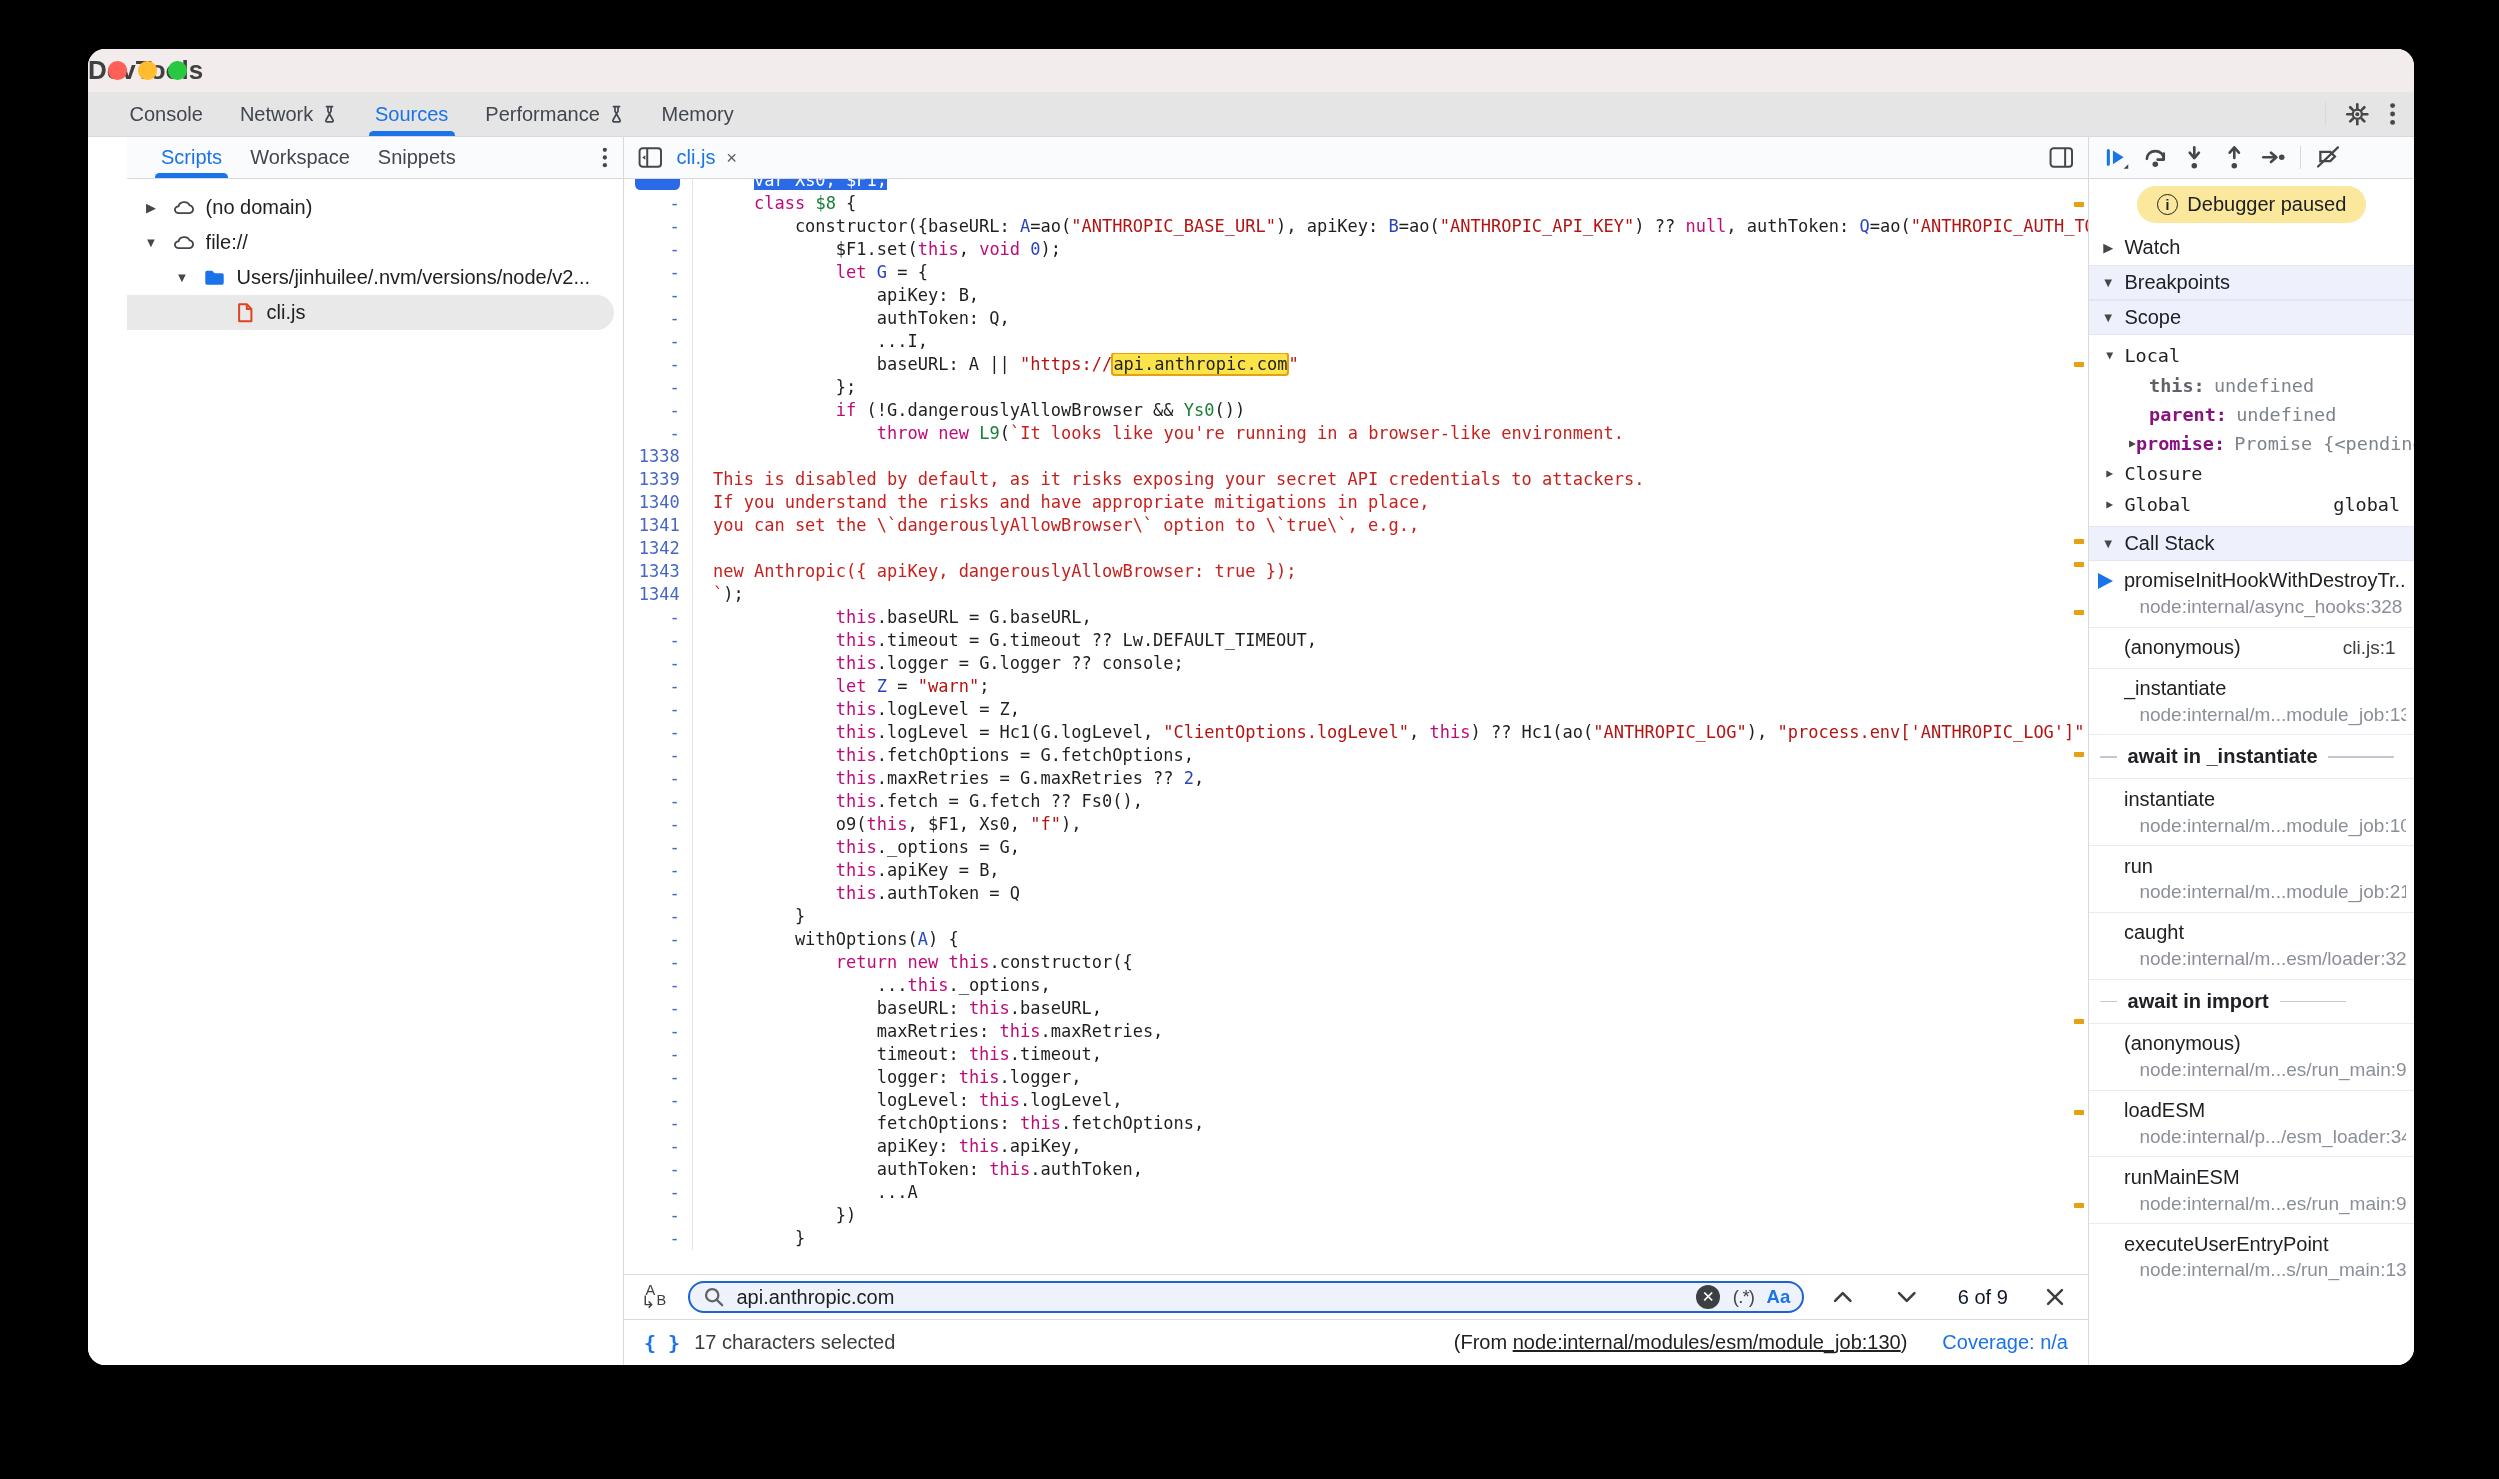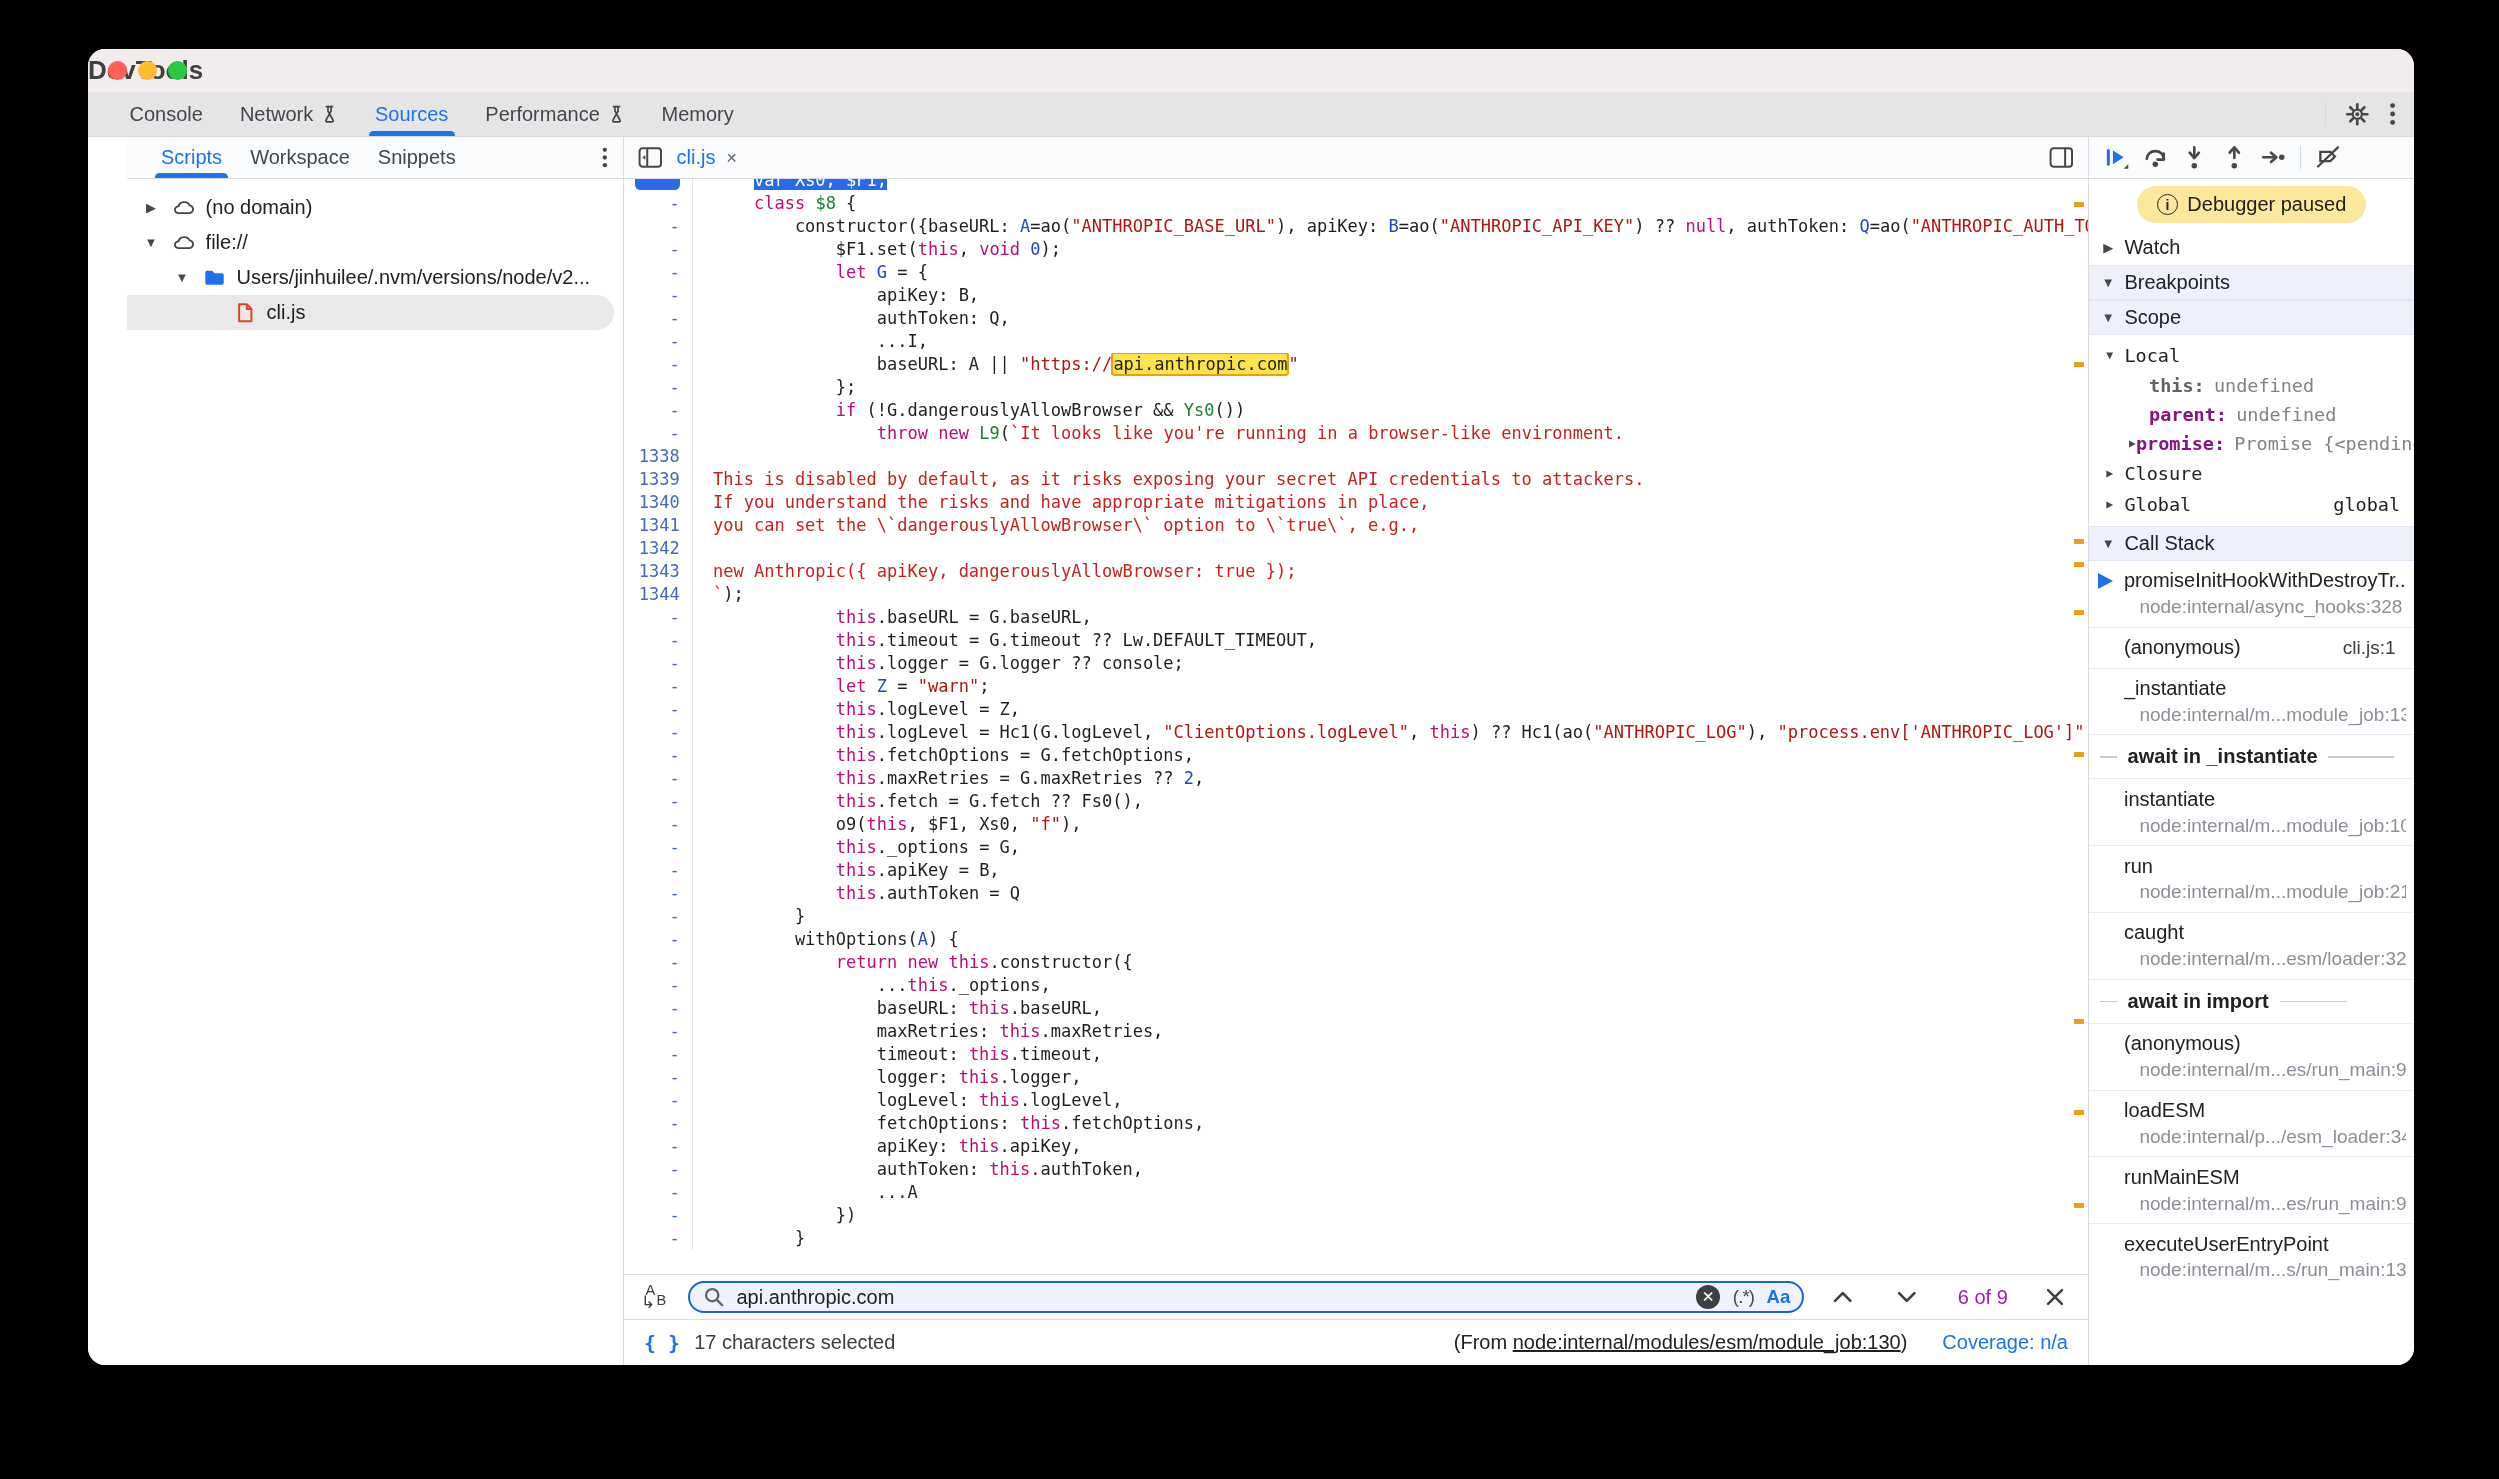--- a/index.html
+++ b/index.html
@@ -79,21 +79,21 @@
   .ab-icon .b { position:absolute; left:17px; top:10.8px; }
   .search-pill { flex:0 1 1270px; height:32px; border:2.3px solid #1a63d1; border-radius:18.5px; background:#edf2fc;
                  display:flex; align-items:center; padding:0 12.3px; gap:12.3px; }
   .search-text { flex:1; font-size:20px; color:#202124; white-space:nowrap; overflow:hidden;
                  background:transparent; border:none; outline:none; font-family:"Liberation Sans",sans-serif; }
   .clear-btn { width:24.6px; height:24.6px; border-radius:50%; background:#3c4043; color:#fff; font-size:15.4px;
                display:flex; align-items:center; justify-content:center; flex:0 0 24.6px; }
   .regex-btn { font-size:18.5px; color:#474747; letter-spacing:-0.8px; }
   .aa-btn { font-size:18.5px; color:#1a73e8; font-weight:700; }
   .nav-chev { padding:0 14px; display:flex; align-items:center; }
-  .count { font-size:20px; color:#a21caf; margin:0 12.3px; white-space:nowrap; }
+  .count { font-size:20px; color:#0f172a; margin:0 12.3px; white-space:nowrap; }
   .close-x { margin:0 7.7px 0 10.8px; display:flex; align-items:center; }
 
   
   .status-bar { flex:0 0 46px; border-top:0.8px solid #d8dade; background:#fff;
                 display:flex; align-items:center; padding:0 20px; gap:14px; font-size:20px; color:#3a3d42; }
   .braces { color:#1a73e8; font-weight:700; font-family:"DejaVu Sans Mono",monospace; }
   .status-right { margin-left:auto; display:flex; align-items:center; gap:35px; }
   .from-link { color:#202124; }
   .from-link .u { text-decoration:underline; }
   .coverage { color:#1a73e8; }

